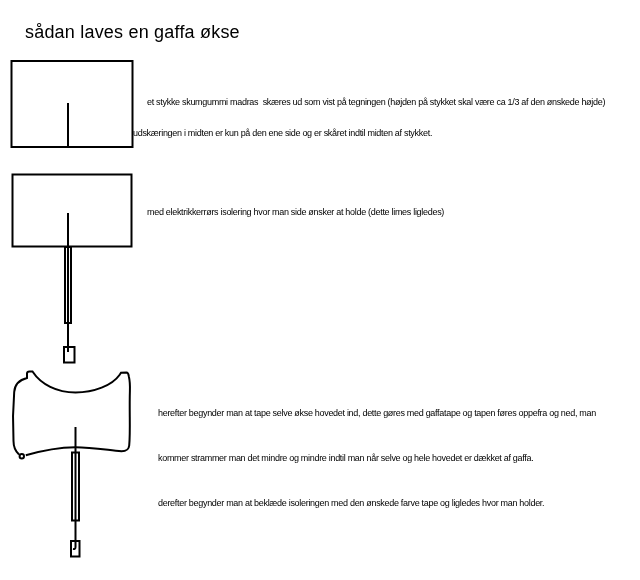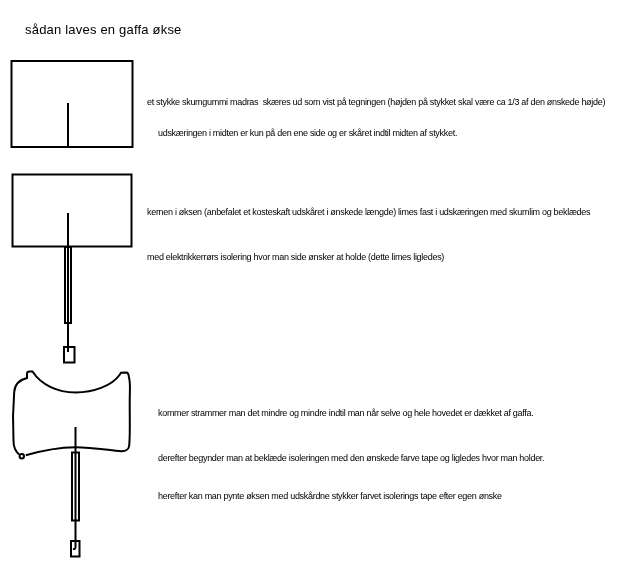--- a/index.html
+++ b/index.html
@@ -19,41 +19,41 @@
     position: absolute;
     left: 0; top: 0;
     width: 640px;
     height: 580px;
   }
   .page-title {
     position: absolute;
     left: 25px;
     top: 22px;
     margin: 0;
-    font-size: 13px;
+    font-size: 18px;
     font-weight: 400;
     letter-spacing: 0.2px;
     white-space: pre;
   }
   .drawing {
     position: absolute;
     left: 0; top: 0;
   }
   .para {
     position: absolute;
     font-size: 9px;
     line-height: 15px;
     letter-spacing: -0.3px;
     white-space: pre;
   }
   .para .tline {
     height: 15px;
   }
   .p-foam-cutting { left: 147px; top: 65px; }
-  .p-notch       { left: 158px; top: 96px; text-align: right; }
+  .p-notch       { left: 133px; top: 96px; text-align: right; }
   .p-core        { left: 147px; top: 175px; }
   .p-taping      { left: 158px; top: 376px; }
   .p-decorating  { left: 158px; top: 459px; }
 </style>
 </head>
 <body>
 
 <main class="canvas">
 
   <h1 class="page-title">sådan laves en gaffa økse</h1>
@@ -99,26 +99,23 @@
 
   <div class="para p-foam-cutting">
     <div class="tline">et stykke skumgummi madras  skæres ud som vist på tegningen (højden på stykket skal være ca 1/3 af den ønskede højde)</div>
   </div>
 
   <div class="para p-notch">
     <div class="tline">udskæringen i midten er kun på den ene side og er skåret indtil midten af stykket.</div>
   </div>
 
   <div class="para p-core">
-    <div class="tline">kernen i øksen (anbefalet et kosteskaft udskåret i ønskede længde) limes fast i udskæringen med skumlim og beklædes</div>
     <div class="tline">med elektrikkerrørs isolering hvor man side ønsker at holde (dette limes ligledes)</div>
   </div>
 
   <div class="para p-taping">
+    <div class="tline">herefter begynder man at tape selve økse hovedet ind, dette gøres med gaffatape og tapen føres oppefra og ned, man</div>
     <div class="tline">kommer strammer man det mindre og mindre indtil man når selve og hele hovedet er dækket af gaffa.</div>
     <div class="tline">derefter begynder man at beklæde isoleringen med den ønskede farve tape og ligledes hvor man holder.</div>
   </div>
 
-  <div class="para p-decorating">
-    <div class="tline">herefter kan man pynte øksen med udskårdne stykker farvet isolerings tape efter egen ønske</div>
-  </div>
 
 </main>
 
 </body></html>

